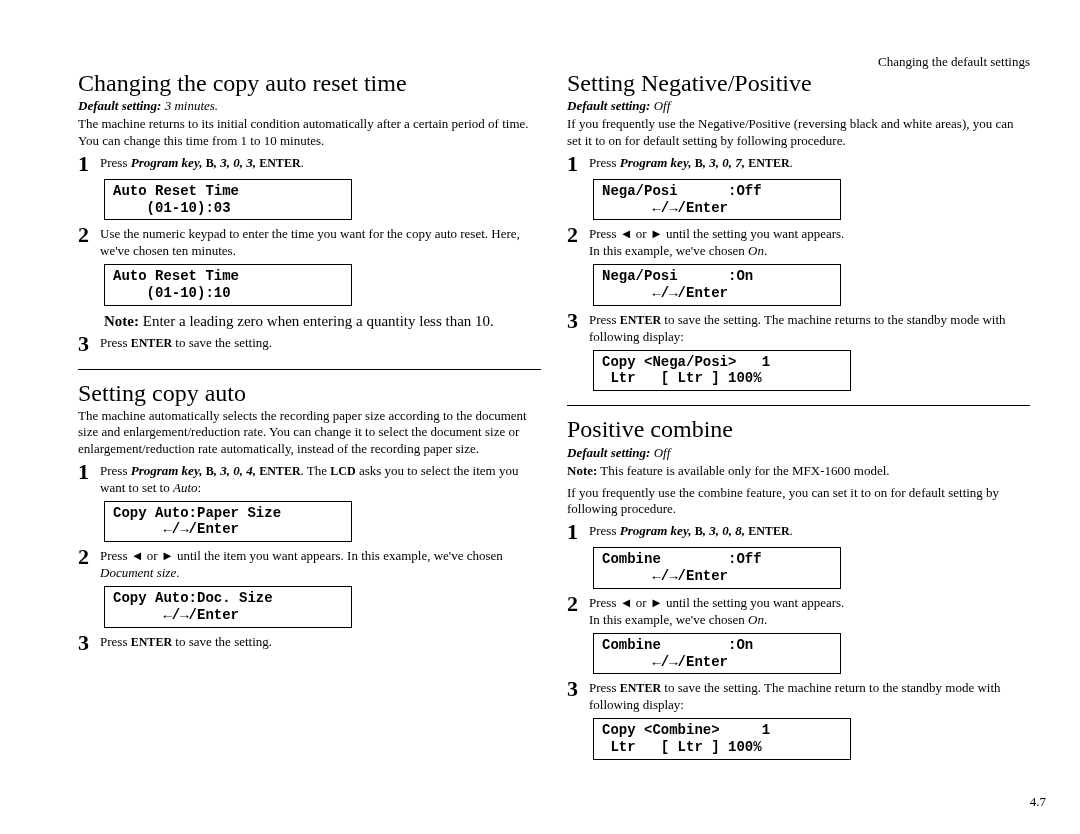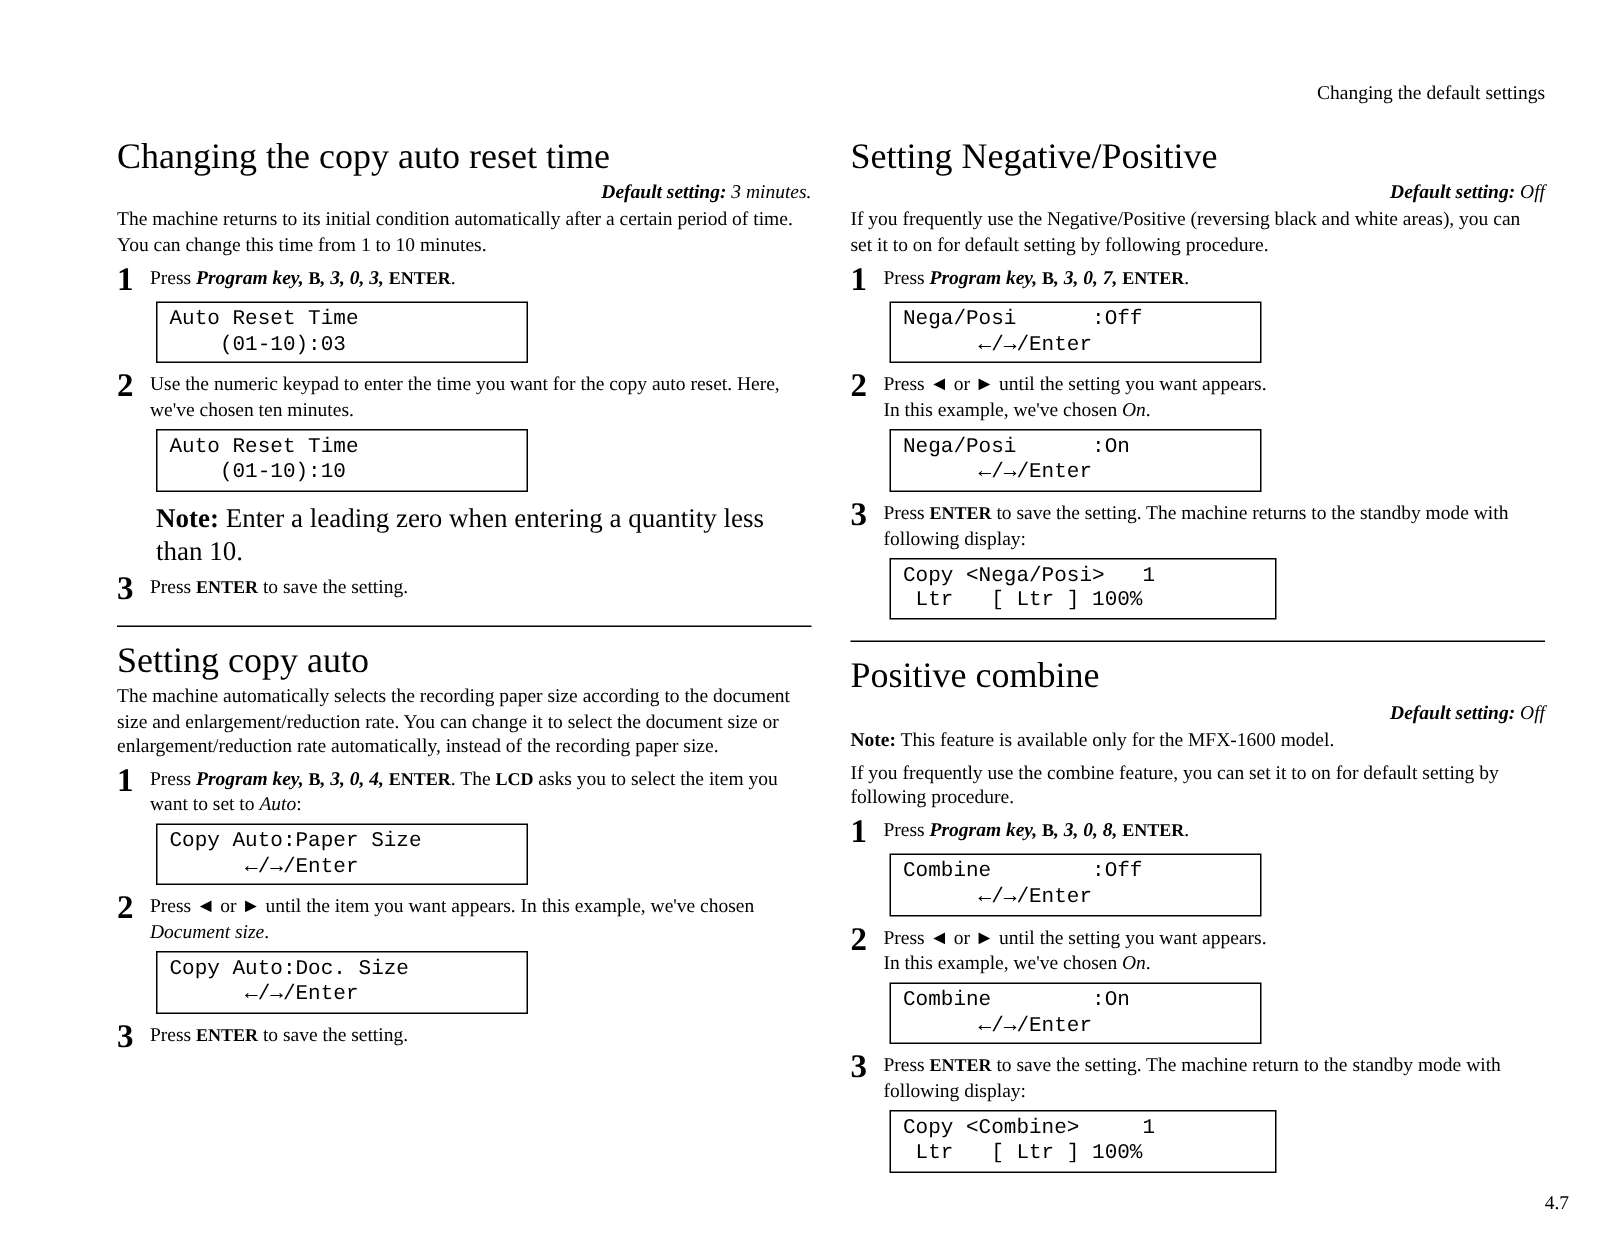--- a/index.html
+++ b/index.html
@@ -6,21 +6,21 @@
     margin: 0;
     padding: 0;
     background: #fff;
     font-family: Georgia, 'Times New Roman', serif;
     color: #000;
   }
   .page {
     width: 1080px;
     height: 834px;
     box-sizing: border-box;
-    padding: 74px 50px 30px 78px;
+    padding: 52px 50px 30px 78px;
     position: relative;
   }
   .header-line {
     position: absolute;
     top: 54px;
     right: 50px;
     font-size: 13px;
   }
   .columns {
     display: flex;
@@ -36,32 +36,31 @@
     font-weight: normal;
     font-size: 24px;
     margin: 0 0 2px 0;
     line-height: 1.1;
   }
   .default-setting {
     font-style: italic;
     font-weight: bold;
     font-size: 13px;
     margin: 2px 0 2px 0;
-    text-align: right;
   }
   .default-setting .val {
     font-weight: normal;
   }
   p.body {
     font-size: 13px;
     margin: 2px 0 6px 0;
     line-height: 1.25;
   }
   .note-line {
-    font-size: 18px;
+    font-size: 15px;
     margin: 4px 0 4px 26px;
     line-height: 1.25;
   }
   .note-line b { font-weight: bold; }
   .step {
     display: flex;
     align-items: flex-start;
     margin: 2px 0;
   }
   .step .num {
@@ -83,20 +82,21 @@
   .step .txt i { font-style: italic; }
   .lcd {
     border: 1px solid #000;
     margin: 4px 12px 6px 26px;
     padding: 3px 8px 3px 8px;
     font-family: 'Courier New', monospace;
     font-size: 14px;
     line-height: 1.2;
     white-space: pre;
     width: 230px;
+    font-weight: bold;
   }
   .lcd-wide { width: 240px; }
   .divider {
     border: none;
     border-top: 1px solid #000;
     margin: 14px 0 10px 0;
   }
   .pagenum {
     position: absolute;
     bottom: 24px;

